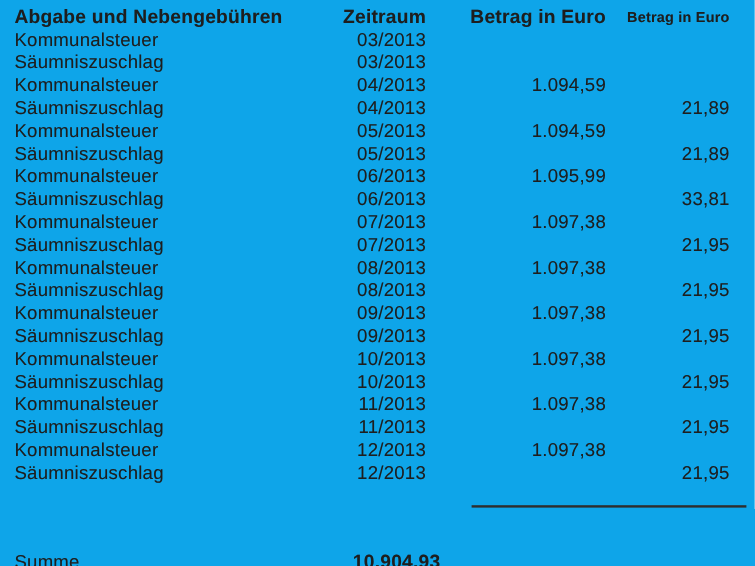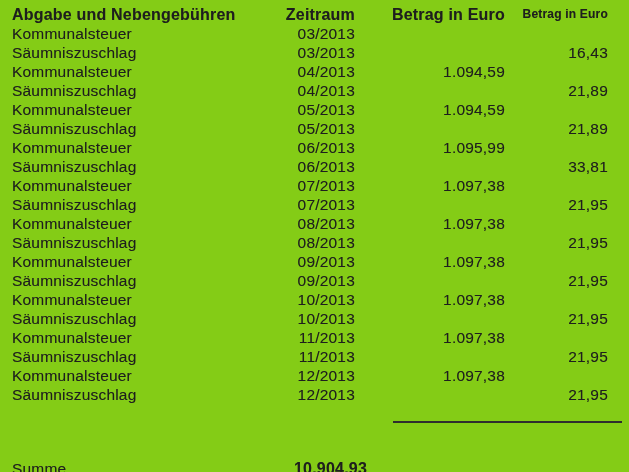--- a/index.html
+++ b/index.html
@@ -4,21 +4,21 @@
 <style>
   html, body {
     margin: 0;
     padding: 0;
     background: #fcfcfc;
   }
   .page {
     position: relative;
     width: 629px;
     height: 472px;
-    background: #84cc16;
+    background: #0ea5e9;
     box-sizing: border-box;
     padding: 5px 0 0 12px;
     font-family: "Liberation Sans", "DejaVu Sans", sans-serif;
     color: #1e1e1e;
     font-size: 15.5px;
     letter-spacing: 0.2px;
     text-shadow: 0 0 0.5px rgba(30,30,30,0.35);
     overflow: hidden;
   }
   .trow {
@@ -59,21 +59,20 @@
   <div id="tbody">
       <div class="trow">
         <div class="cell c1">Kommunalsteuer</div>
         <div class="cell c2">03/2013</div>
         <div class="cell c4"></div>
       </div>
       <div class="trow">
         <div class="cell c1">Säumniszuschlag</div>
         <div class="cell c2">03/2013</div>
         <div class="cell c3"></div>
-        <div class="cell c4">16,43</div>
       </div>
       <div class="trow">
         <div class="cell c1">Kommunalsteuer</div>
         <div class="cell c2">04/2013</div>
         <div class="cell c3">1.094,59</div>
         <div class="cell c4"></div>
       </div>
       <div class="trow">
         <div class="cell c1">Säumniszuschlag</div>
         <div class="cell c2">04/2013</div>

